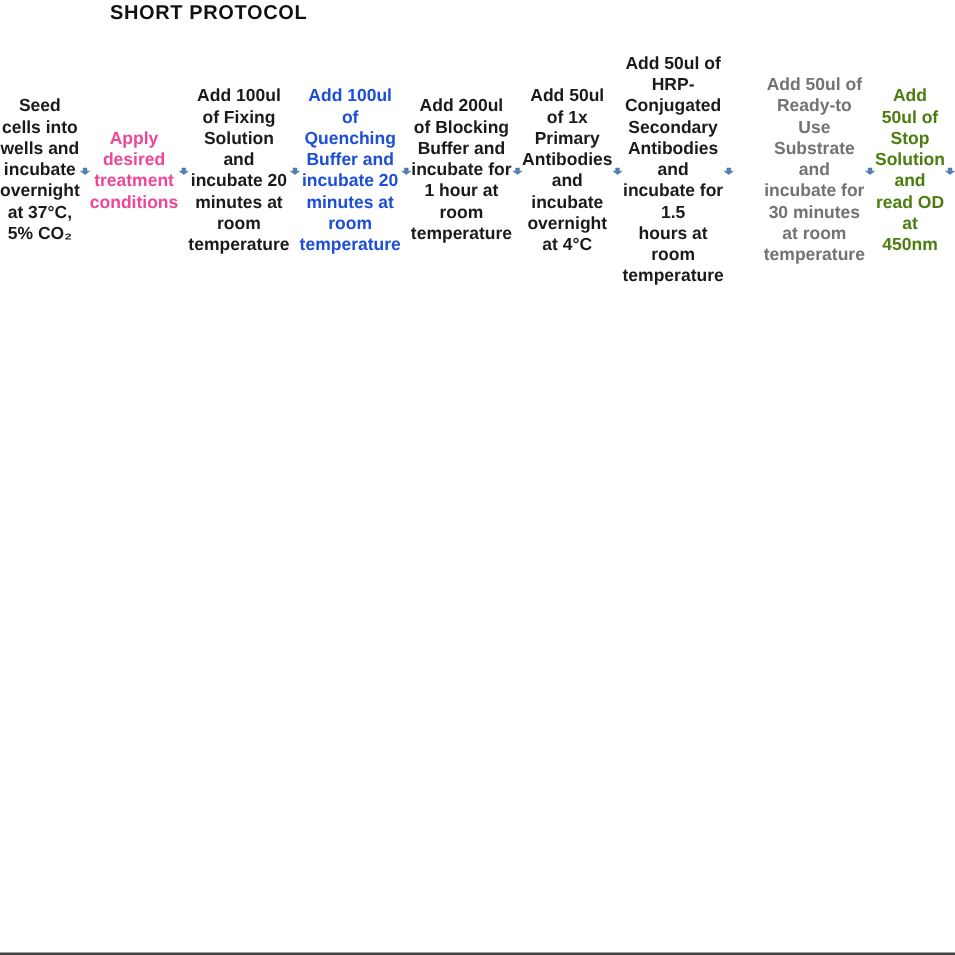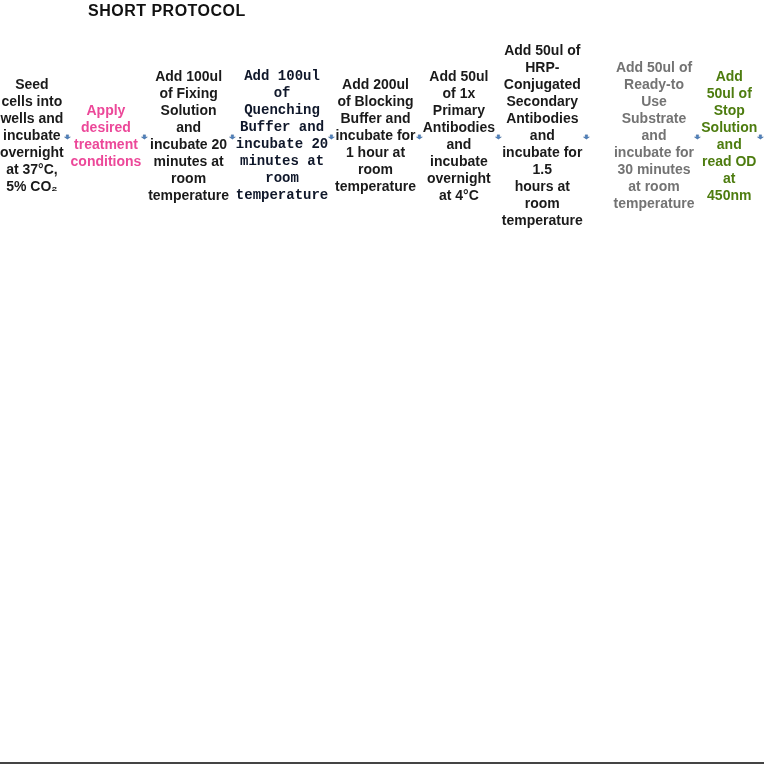--- a/index.html
+++ b/index.html
@@ -66,21 +66,21 @@
       <path d="M16.5 1.5 H35.5 V17.5 H49.5 L26 34.5 L2.5 17.5 H16.5 Z" fill="#4F81BD" stroke="#385D8A" stroke-width="2.5" stroke-linejoin="round"></path>
     </svg>
     <div class="step" style="color: #ec4899;">Apply desired treatment conditions</div>
     <svg class="arrow" width="52" height="36" viewBox="0 0 52 36" aria-hidden="true">
       <path d="M16.5 1.5 H35.5 V17.5 H49.5 L26 34.5 L2.5 17.5 H16.5 Z" fill="#4F81BD" stroke="#385D8A" stroke-width="2.5" stroke-linejoin="round"></path>
     </svg>
     <div class="step" style="color: rgb(26, 26, 26);">Add 100ul of Fixing Solution and incubate 20 minutes at room temperature</div>
     <svg class="arrow" width="52" height="36" viewBox="0 0 52 36" aria-hidden="true">
       <path d="M16.5 1.5 H35.5 V17.5 H49.5 L26 34.5 L2.5 17.5 H16.5 Z" fill="#4F81BD" stroke="#385D8A" stroke-width="2.5" stroke-linejoin="round"></path>
     </svg>
-    <div class="step" style="color: #0f172a; font-family: Liberation Mono, monospace;">Add 100ul of Quenching Buffer and incubate 20 minutes at room
+    <div class="step" style="color: #1d4ed8;">Add 100ul of Quenching Buffer and incubate 20 minutes at room
 temperature</div>
     <svg class="arrow" width="52" height="36" viewBox="0 0 52 36" aria-hidden="true">
       <path d="M16.5 1.5 H35.5 V17.5 H49.5 L26 34.5 L2.5 17.5 H16.5 Z" fill="#4F81BD" stroke="#385D8A" stroke-width="2.5" stroke-linejoin="round"></path>
     </svg>
     <div class="step" style="color: rgb(26, 26, 26);">Add 200ul of Blocking Buffer and incubate for 1 hour at room temperature</div>
     <svg class="arrow" width="52" height="36" viewBox="0 0 52 36" aria-hidden="true">
       <path d="M16.5 1.5 H35.5 V17.5 H49.5 L26 34.5 L2.5 17.5 H16.5 Z" fill="#4F81BD" stroke="#385D8A" stroke-width="2.5" stroke-linejoin="round"></path>
     </svg>
     <div class="step" style="color: rgb(26, 26, 26);">Add 50ul of 1x Primary Antibodies and incubate overnight at 4°C</div>
     <svg class="arrow" width="52" height="36" viewBox="0 0 52 36" aria-hidden="true">

